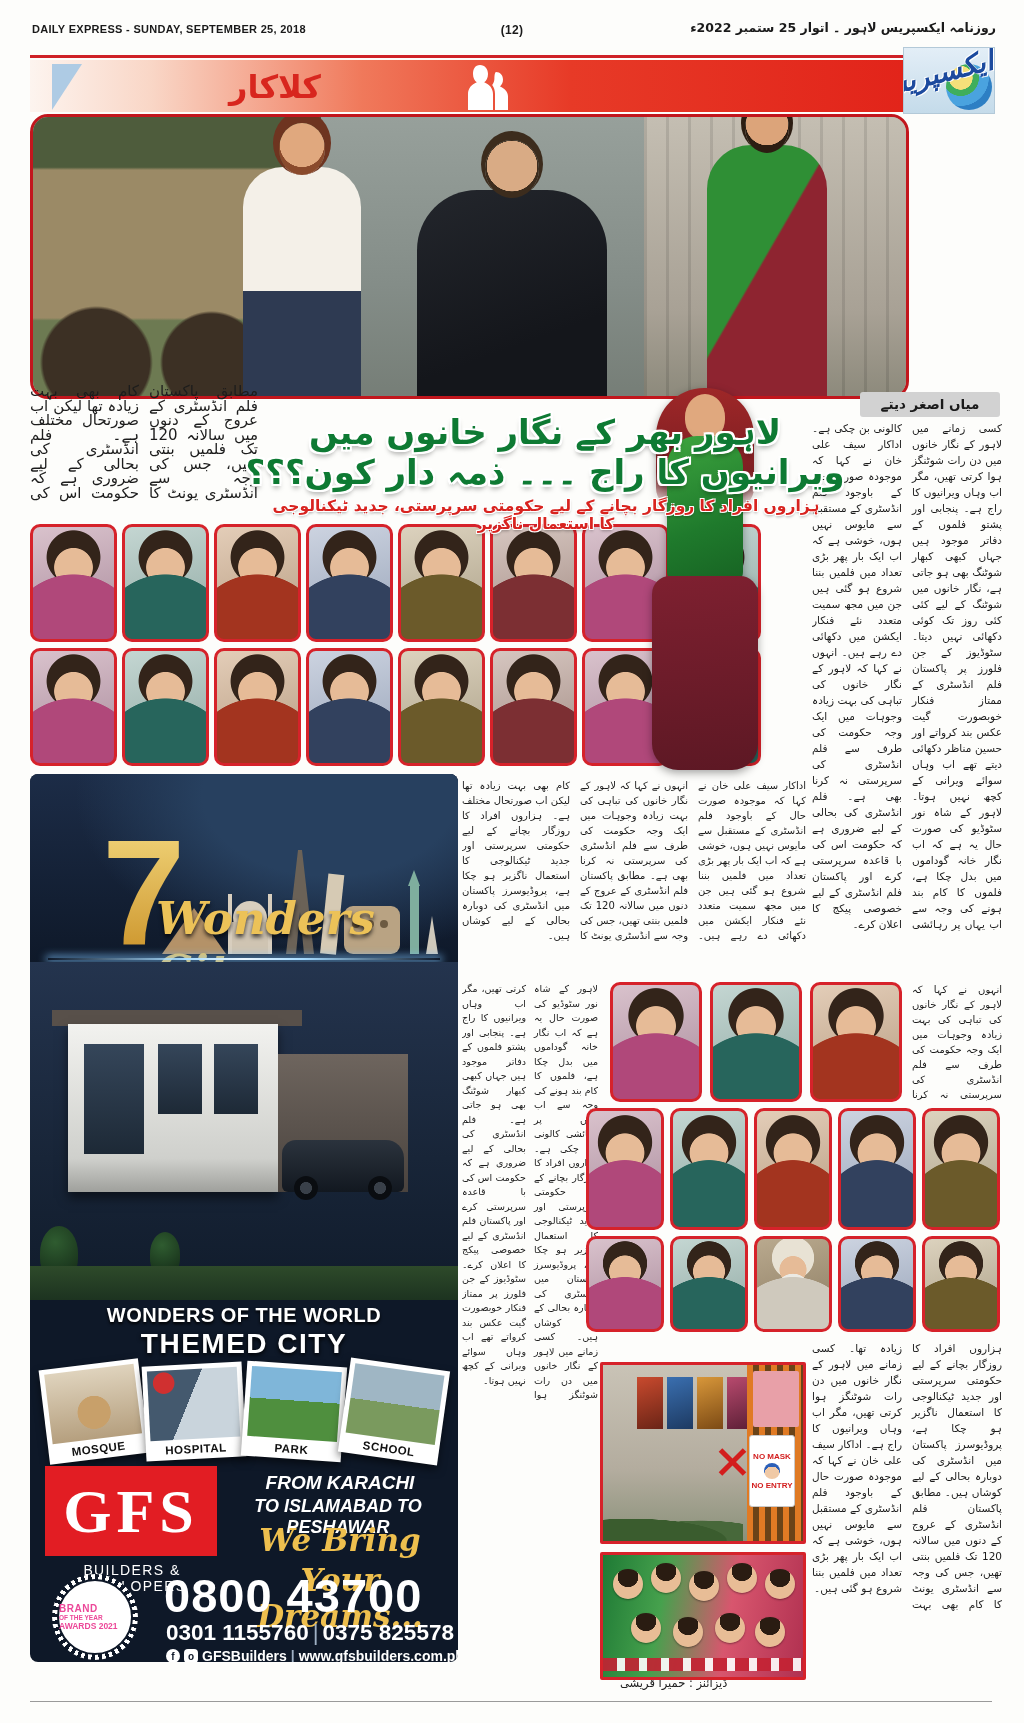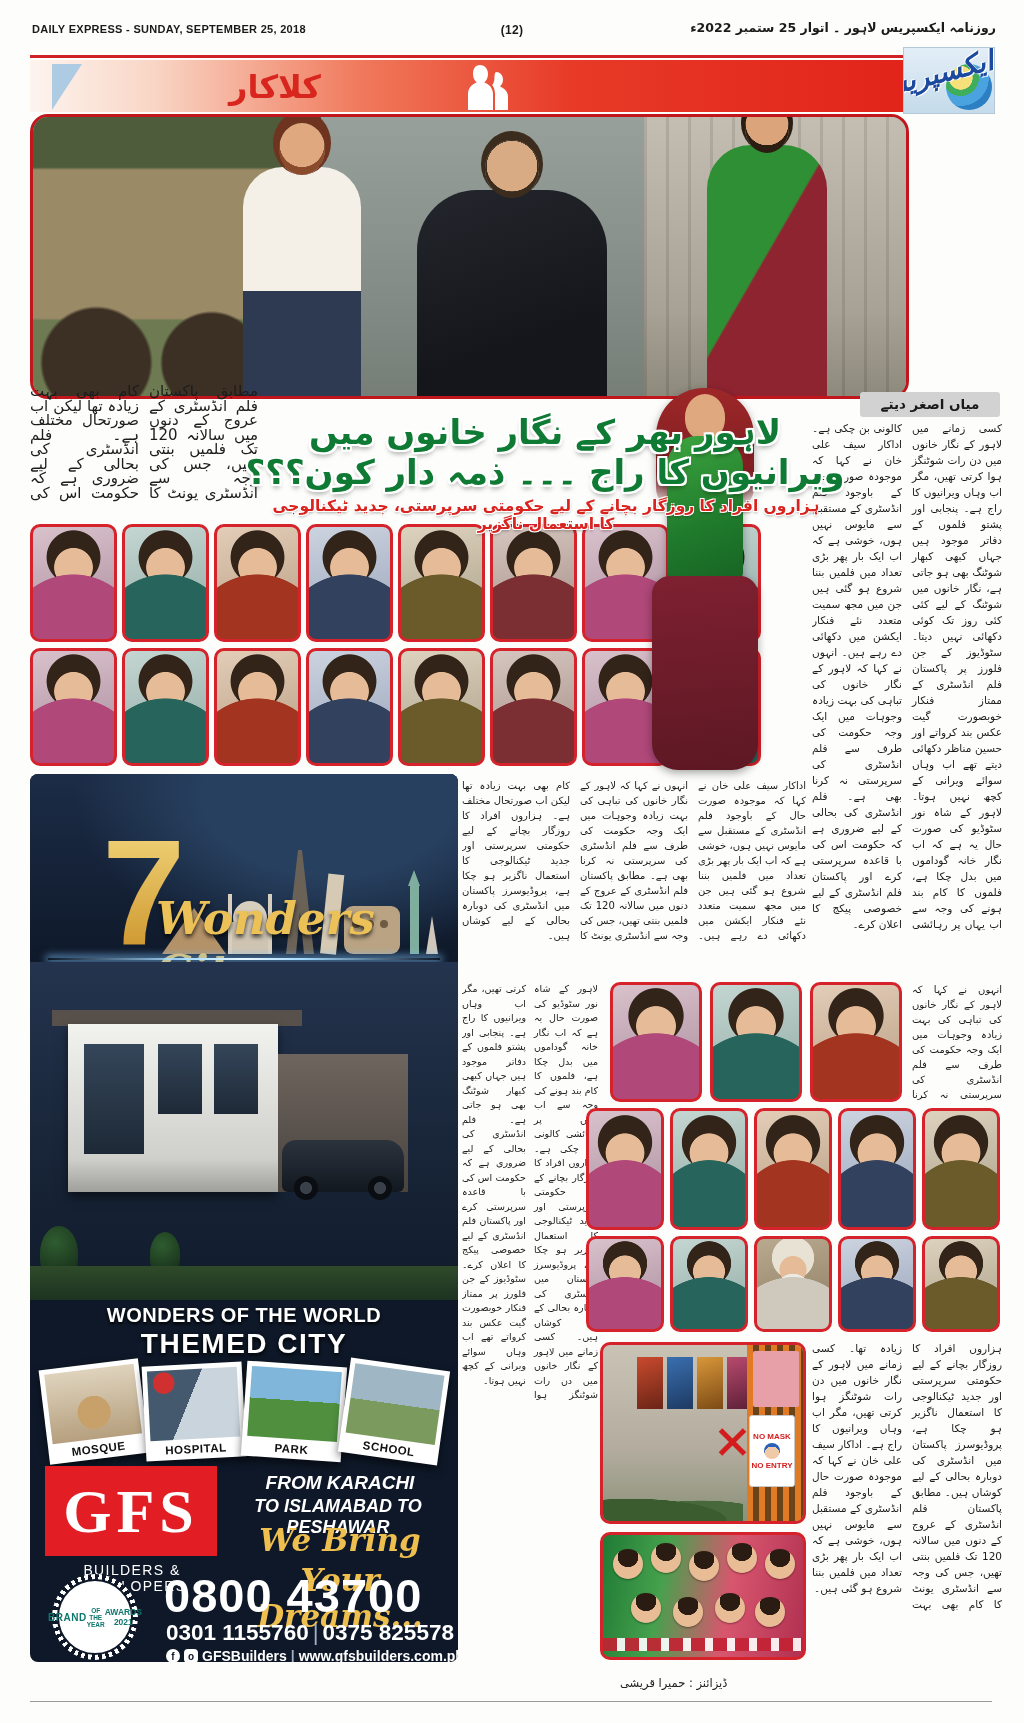--- a/index.html
+++ b/index.html
@@ -174,35 +174,35 @@
   .gfs-sub{position:absolute;left:4px;top:788px;width:196px;text-align:center;color:#fff;font-size:14px;letter-spacing:1.4px;}
   .route1{position:absolute;left:196px;top:698px;width:228px;text-align:center;color:#fff;font-style:italic;font-weight:900;font-size:19px;}
   .route2{position:absolute;left:188px;top:722px;width:240px;text-align:center;color:#fff;font-style:italic;font-weight:700;font-size:18px;}
   .slogan1{position:absolute;left:196px;top:748px;width:228px;text-align:center;font-family:"DejaVu Serif",serif;
     font-style:italic;font-weight:bold;font-size:31px;color:#eebf4e;}
   .slogan2{position:absolute;left:186px;top:788px;width:248px;text-align:center;font-family:"DejaVu Serif",serif;
     font-style:italic;font-weight:bold;font-size:31px;color:#eebf4e;}
   .badge{position:absolute;left:22px;top:800px;width:86px;height:86px;border-radius:50%;
     background:repeating-conic-gradient(#0e1828 0 5deg,#ffffff 5deg 10deg);display:flex;align-items:center;justify-content:center;}
   .badge-inner{width:72px;height:72px;border-radius:50%;background:#fff;border:2px solid #0e1828;
-    display:flex;align-items:center;justify-content:center;color:#0f766e;text-align:center;}
+    display:flex;flex-direction:column;align-items:flex-start;justify-content:center;color:#ec4899;text-align:center;}
   .badge-l1{font-size:10px;font-weight:900;letter-spacing:.5px;}
   .badge-l2{font-size:6.5px;font-weight:bold;}
   .badge-l3{font-size:8.5px;font-weight:900;}
   .phone-main{position:absolute;left:134px;top:794px;width:300px;color:#fff;font-weight:900;font-size:47px;letter-spacing:1px;}
   .phone-row{position:absolute;left:136px;top:846px;width:300px;color:#fff;font-weight:800;font-size:22.5px;}
   .phone-row .sep{color:#9fb0c4;padding:0 4px;font-weight:400;}
   .social-row{position:absolute;left:136px;top:874px;width:300px;color:#fff;font-weight:bold;font-size:14px;
     display:flex;align-items:center;gap:4px;}
   .circle-ic{display:inline-flex;width:14px;height:14px;border-radius:50%;background:#fff;color:#0e1828;
     font-weight:bold;font-size:10px;align-items:center;justify-content:center;}
   .circle-ic.sq{border-radius:4px;}
 
   
-  .news-photo{overflow:hidden;border:3px solid #d6222a;border-radius:10px;box-sizing:border-box;z-index:2;}
+  .news-photo{overflow:hidden;border:3px solid #d6222a;border-radius:2px;box-sizing:border-box;z-index:2;margin-top:20px;}
   .ph-building{left:600px;top:1342px;width:206px;height:182px;
     background:linear-gradient(180deg,#c9c3b6 0%,#b3ac9e 60%,#8a917a 100%);}
   .poster{position:absolute;width:26px;height:52px;top:12px;}
   .gate{position:absolute;right:0;top:0;width:56px;height:100%;
     background:repeating-linear-gradient(90deg,#e07a24 0 6px,#6a4318 6px 12px);}
   .pink-sign{position:absolute;right:4px;top:6px;width:46px;height:56px;background:#e8a0a8;border-radius:2px;}
   .nomask{position:absolute;right:8px;top:70px;width:44px;height:70px;background:#fff;border:1px solid #c9c9c9;
     border-radius:3px;display:flex;flex-direction:column;align-items:center;justify-content:center;gap:2px;z-index:2;}
   .nomask-txt{color:#d31d1d;font-weight:900;font-size:8px;text-align:center;line-height:9px;}
   .nomask-face{width:16px;height:16px;border-radius:50%;

